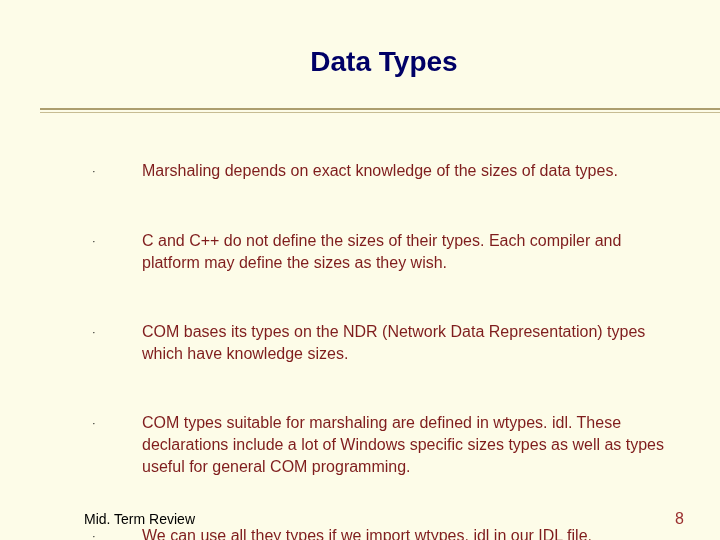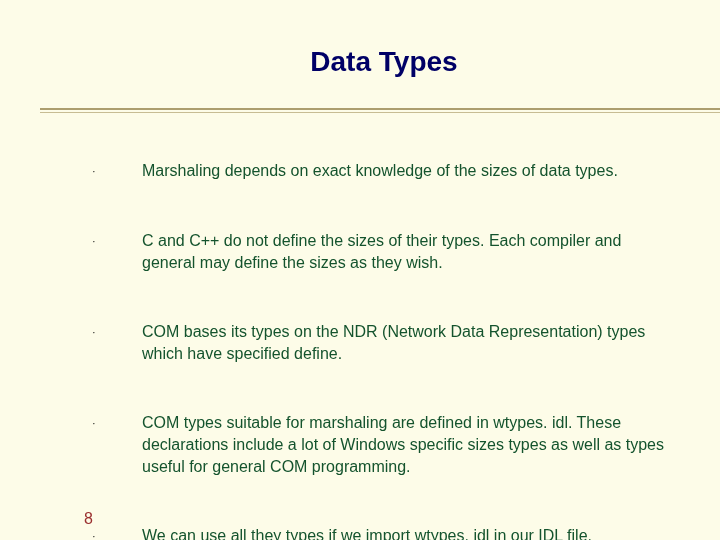--- a/index.html
+++ b/index.html
@@ -51,21 +51,21 @@
   .bullet {
     flex: 0 0 34px;
     font-family: Wingdings, "Zapf Dingbats", serif;
     font-size: 11px;
     color: #000;
     line-height: 22px;
   }
   .bullet-text {
     flex: 1;
     font-size: 16px;
-    color: #14532d;
+    color: #7f1d1d;
     line-height: 1.35;
   }
   .footer {
     position: absolute;
     bottom: 20px;
     left: 44px;
     right: 44px;
     display: flex;
     justify-content: space-between;
     align-items: center;
@@ -88,37 +88,38 @@
 
   <div class="content">
 
     <div class="bullet-row">
       <div class="bullet">·</div>
       <div class="bullet-text">Marshaling depends on exact knowledge of the sizes of data types.</div>
     </div>
 
     <div class="bullet-row">
       <div class="bullet">·</div>
-      <div class="bullet-text">C and C++ do not define the sizes of their types.  Each compiler and general may define the sizes as they wish.</div>
+      <div class="bullet-text">C and C++ do not define the sizes of their types.  Each compiler and platform may define the sizes as they wish.</div>
     </div>
 
     <div class="bullet-row">
       <div class="bullet">·</div>
-      <div class="bullet-text">COM bases its types on the NDR (Network Data Representation) types which have specified define.</div>
+      <div class="bullet-text">COM bases its types on the NDR (Network Data Representation) types which have knowledge sizes.</div>
     </div>
 
     <div class="bullet-row">
       <div class="bullet">·</div>
       <div class="bullet-text">COM types suitable for marshaling are defined in wtypes. idl.  These declarations include a lot of Windows specific sizes types as well as types useful for general COM programming.</div>
     </div>
 
     <div class="bullet-row">
       <div class="bullet">·</div>
       <div class="bullet-text">We can use all they types if we import wtypes. idl in our IDL file.</div>
     </div>
 
   </div>
 
   <div class="footer">
+    <span>Mid. Term Review</span>
     <span class="page-num">8</span>
   </div>
 
 </div>
 
 </body></html>

